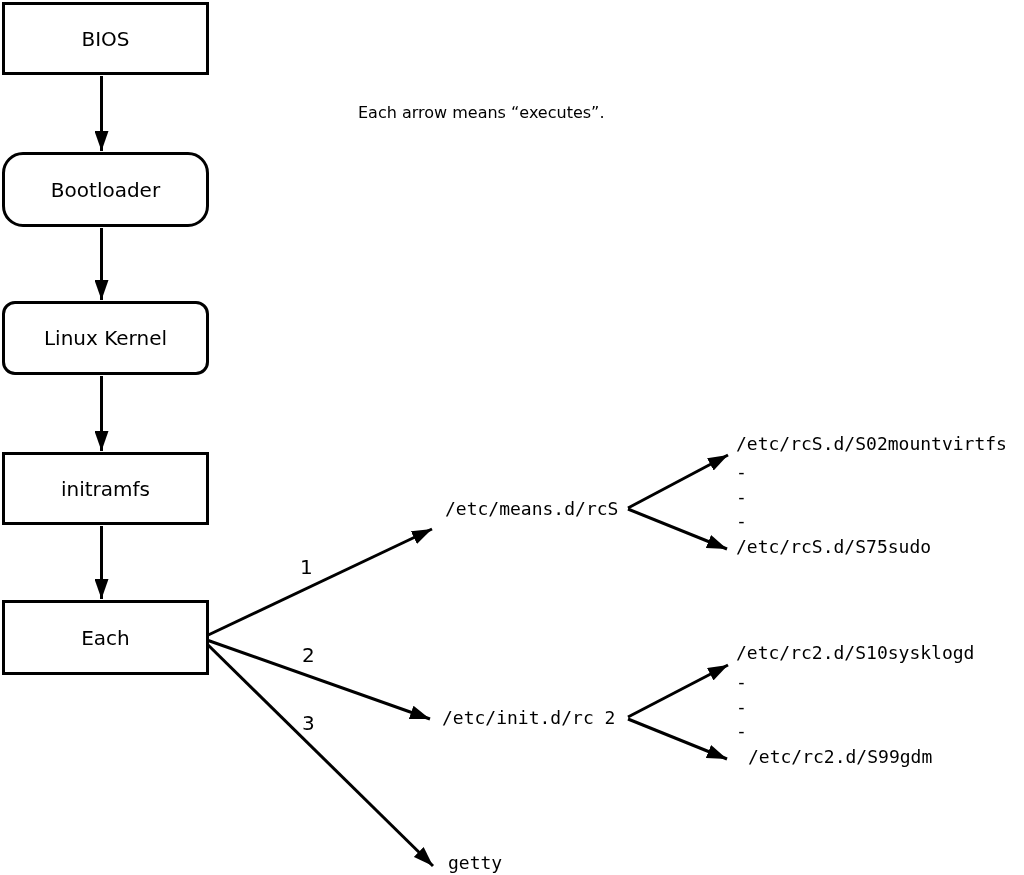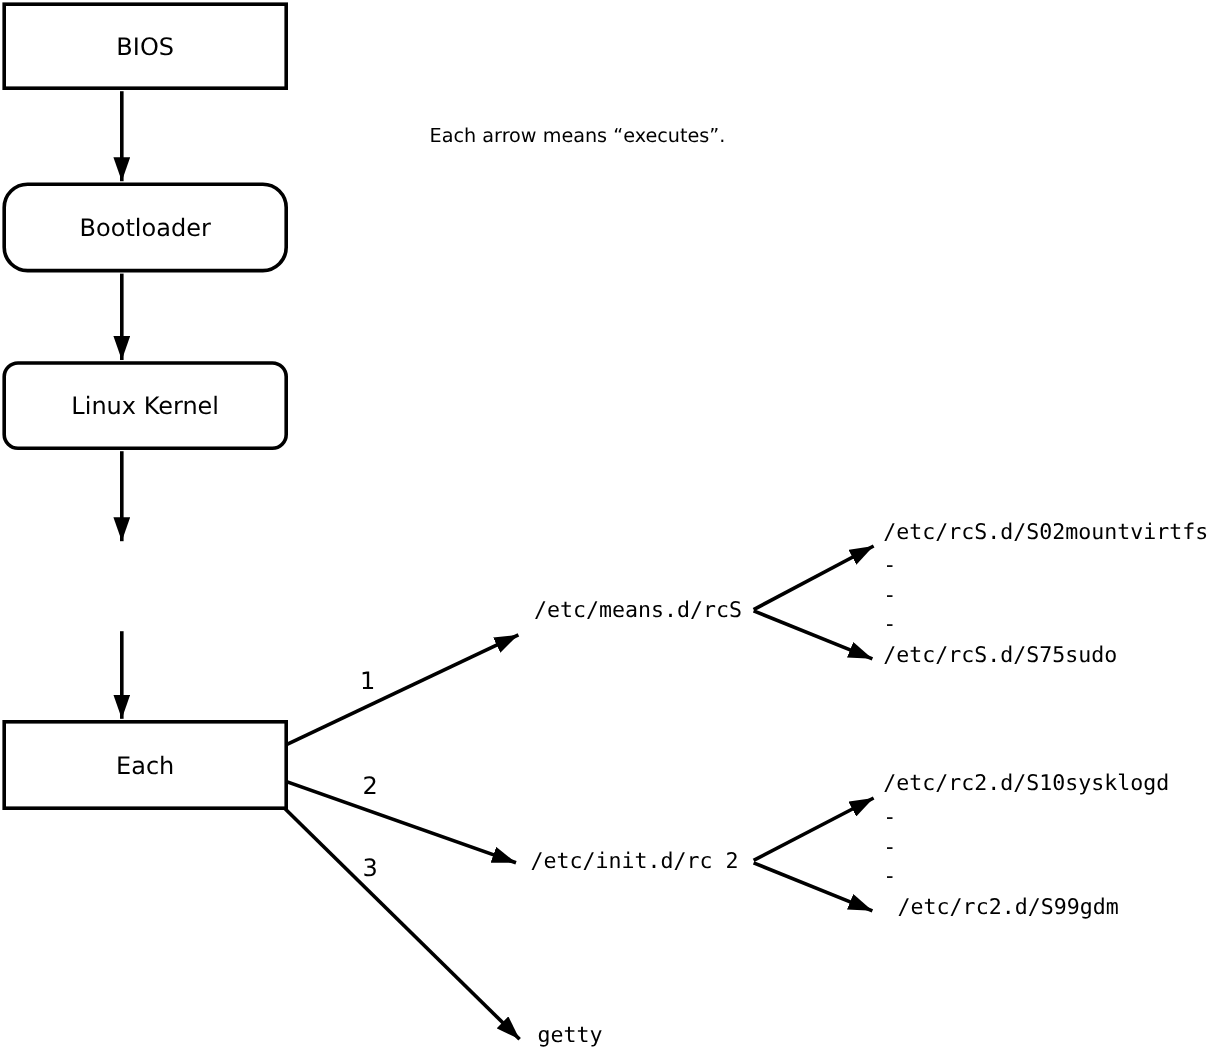--- a/index.html
+++ b/index.html
@@ -15,21 +15,21 @@
   }
   #arrow-layer {
     position: absolute;
     left: 0; top: 0;
     width: 1024px; height: 875px;
   }
   #arrow-layer line { stroke: #000000; stroke-width: 3; }
   .box {
     position: absolute;
     left: 2px;
-    width: 238px;
+    width: 207px;
     border: 3px solid #000000;
     box-sizing: border-box;
     background: #ffffff;
     display: flex;
     align-items: center;
     justify-content: center;
     font-size: 20px;
     font-family: "DejaVu Sans", sans-serif;
   }
   #box-bios       { top: 2px;   height: 73px; }
@@ -104,20 +104,23 @@
 
   <div class="box" id="box-bios">
     <span>BIOS</span>
   </div>
   <div class="box" id="box-bootloader">
     <span>Bootloader</span>
   </div>
   <div class="box" id="box-kernel">
     <span>Linux Kernel</span>
   </div>
+  <div class="box" id="box-initramfs">
+    <span>initramfs</span>
+  </div>
   <div class="box" id="box-init">
     <span>Each</span>
   </div>
 
   <div class="num" id="num-1">1</div>
   <div class="num" id="num-2">2</div>
   <div class="num" id="num-3">3</div>
 
   <div class="mono" id="lbl-rcs">/etc/means.d/rcS</div>
   <div class="mono" id="lbl-rc2">/etc/init.d/rc 2</div>

